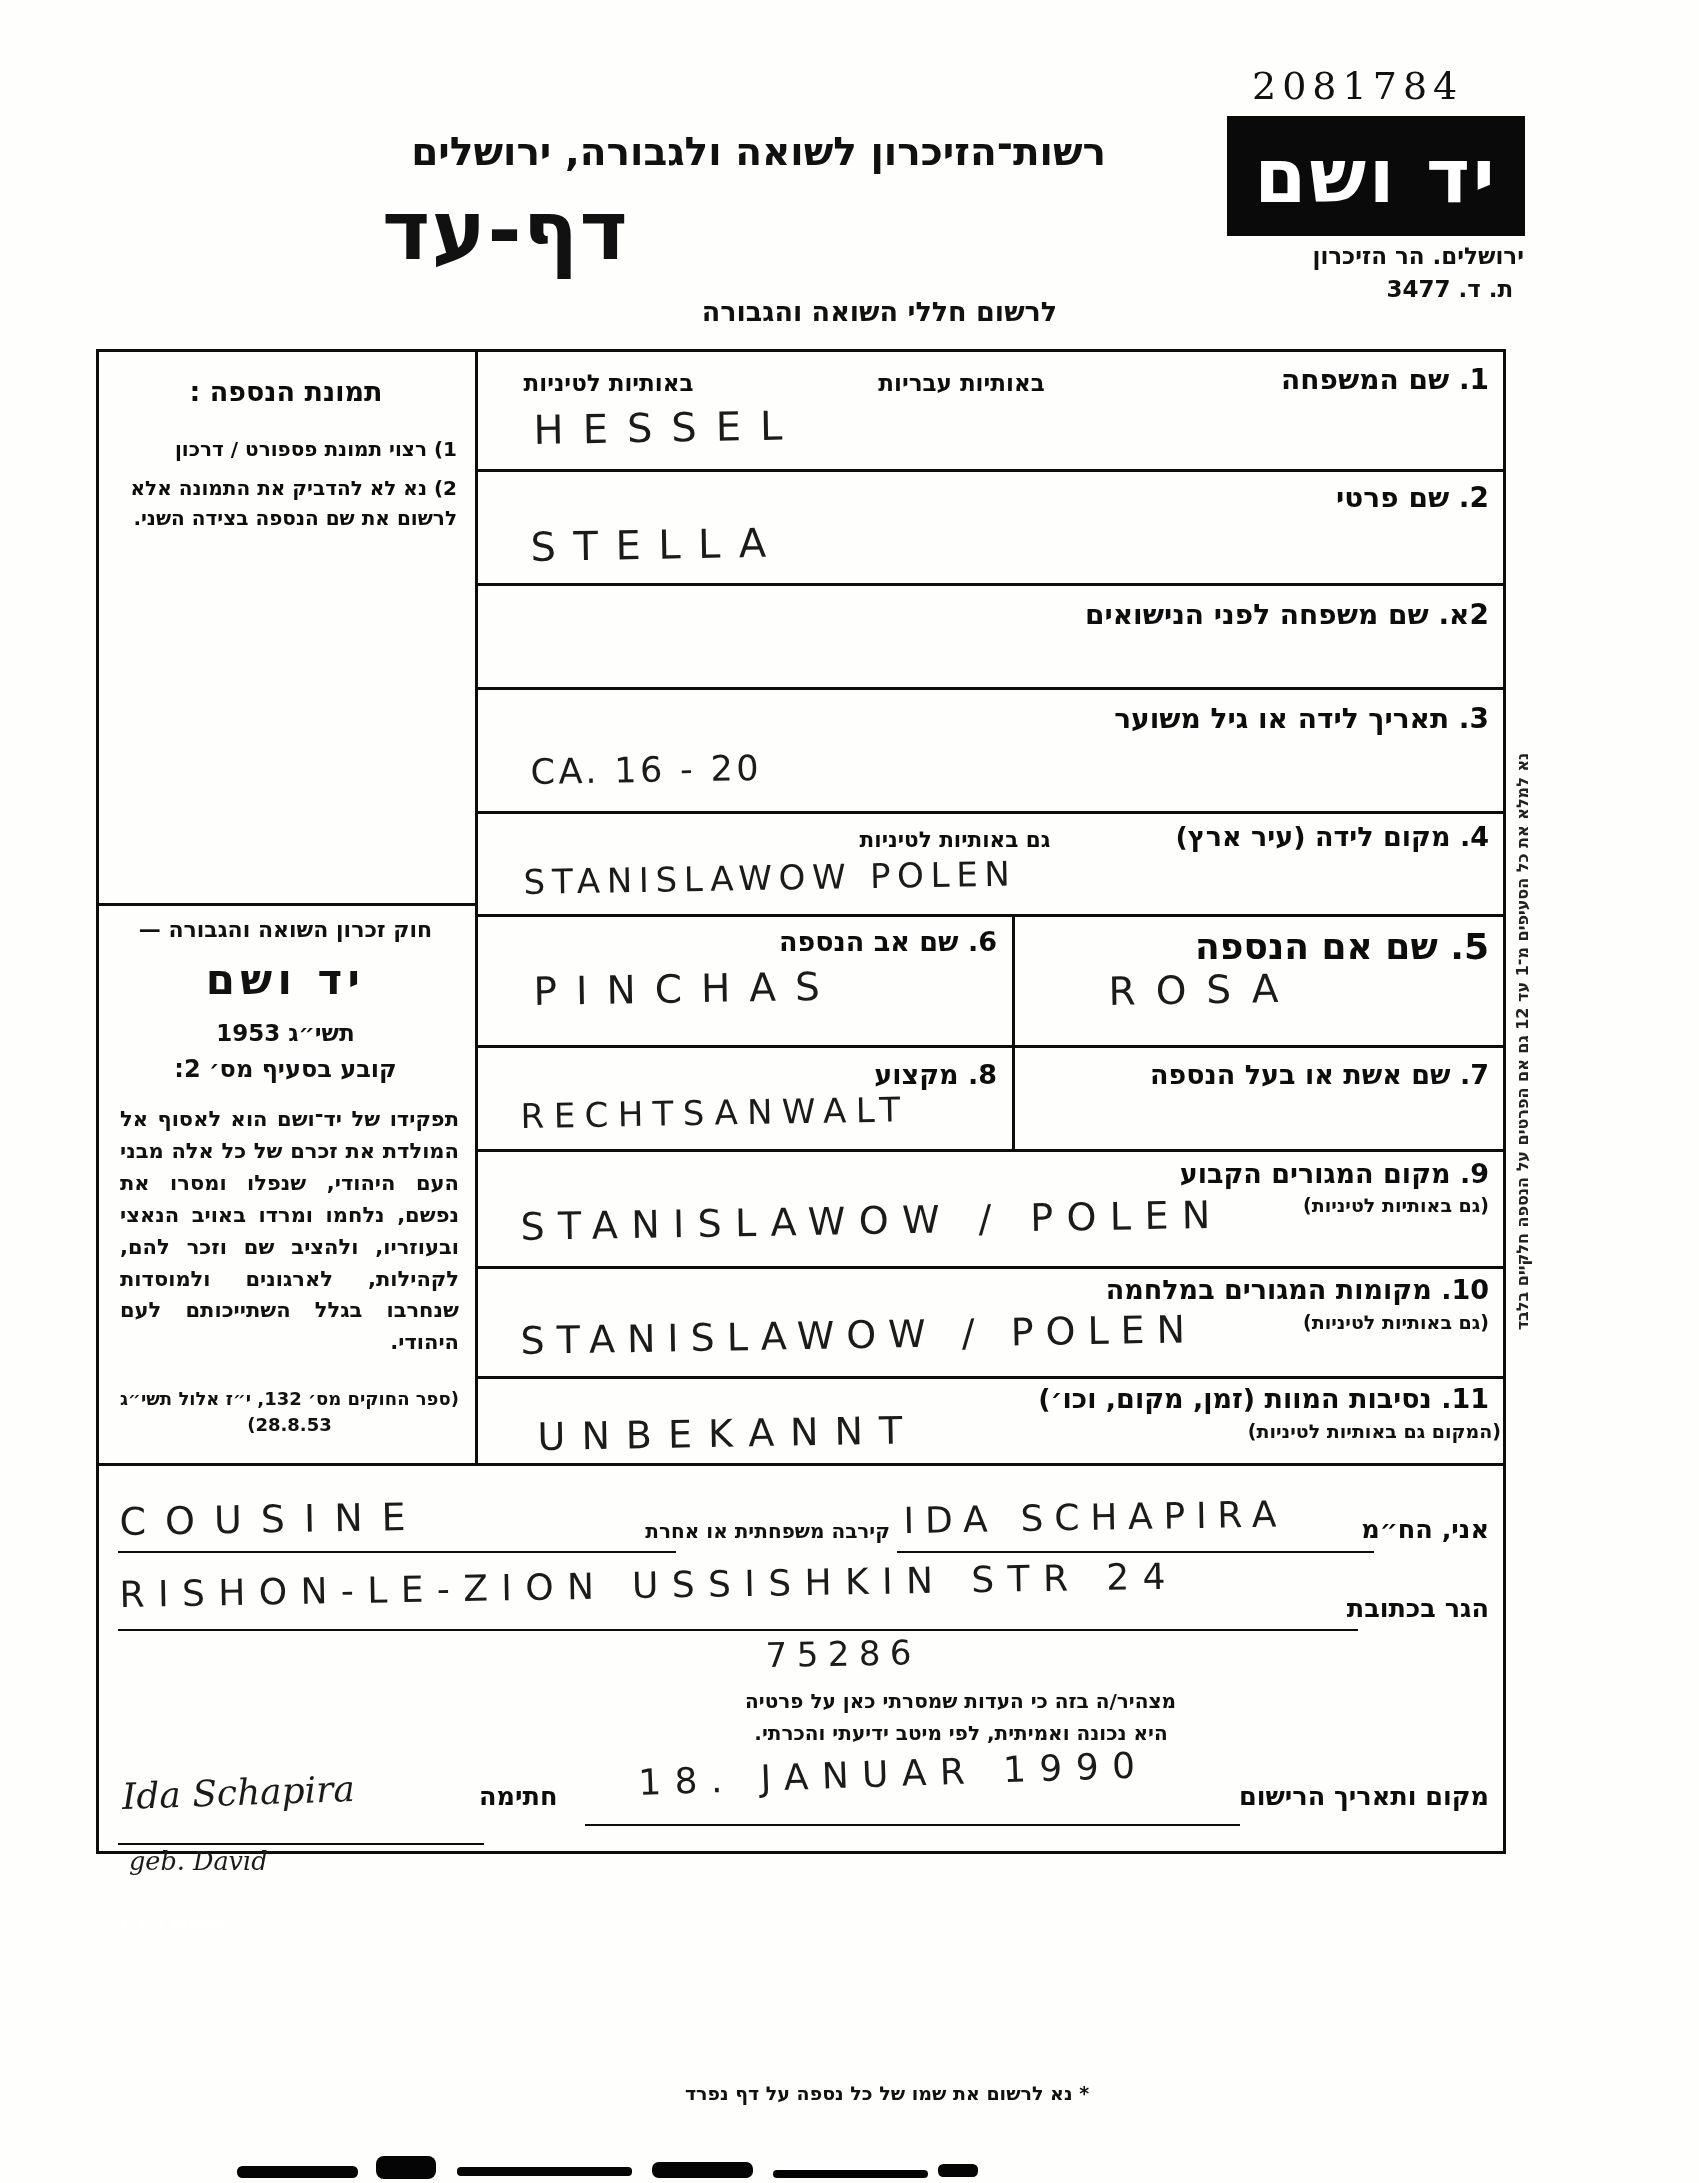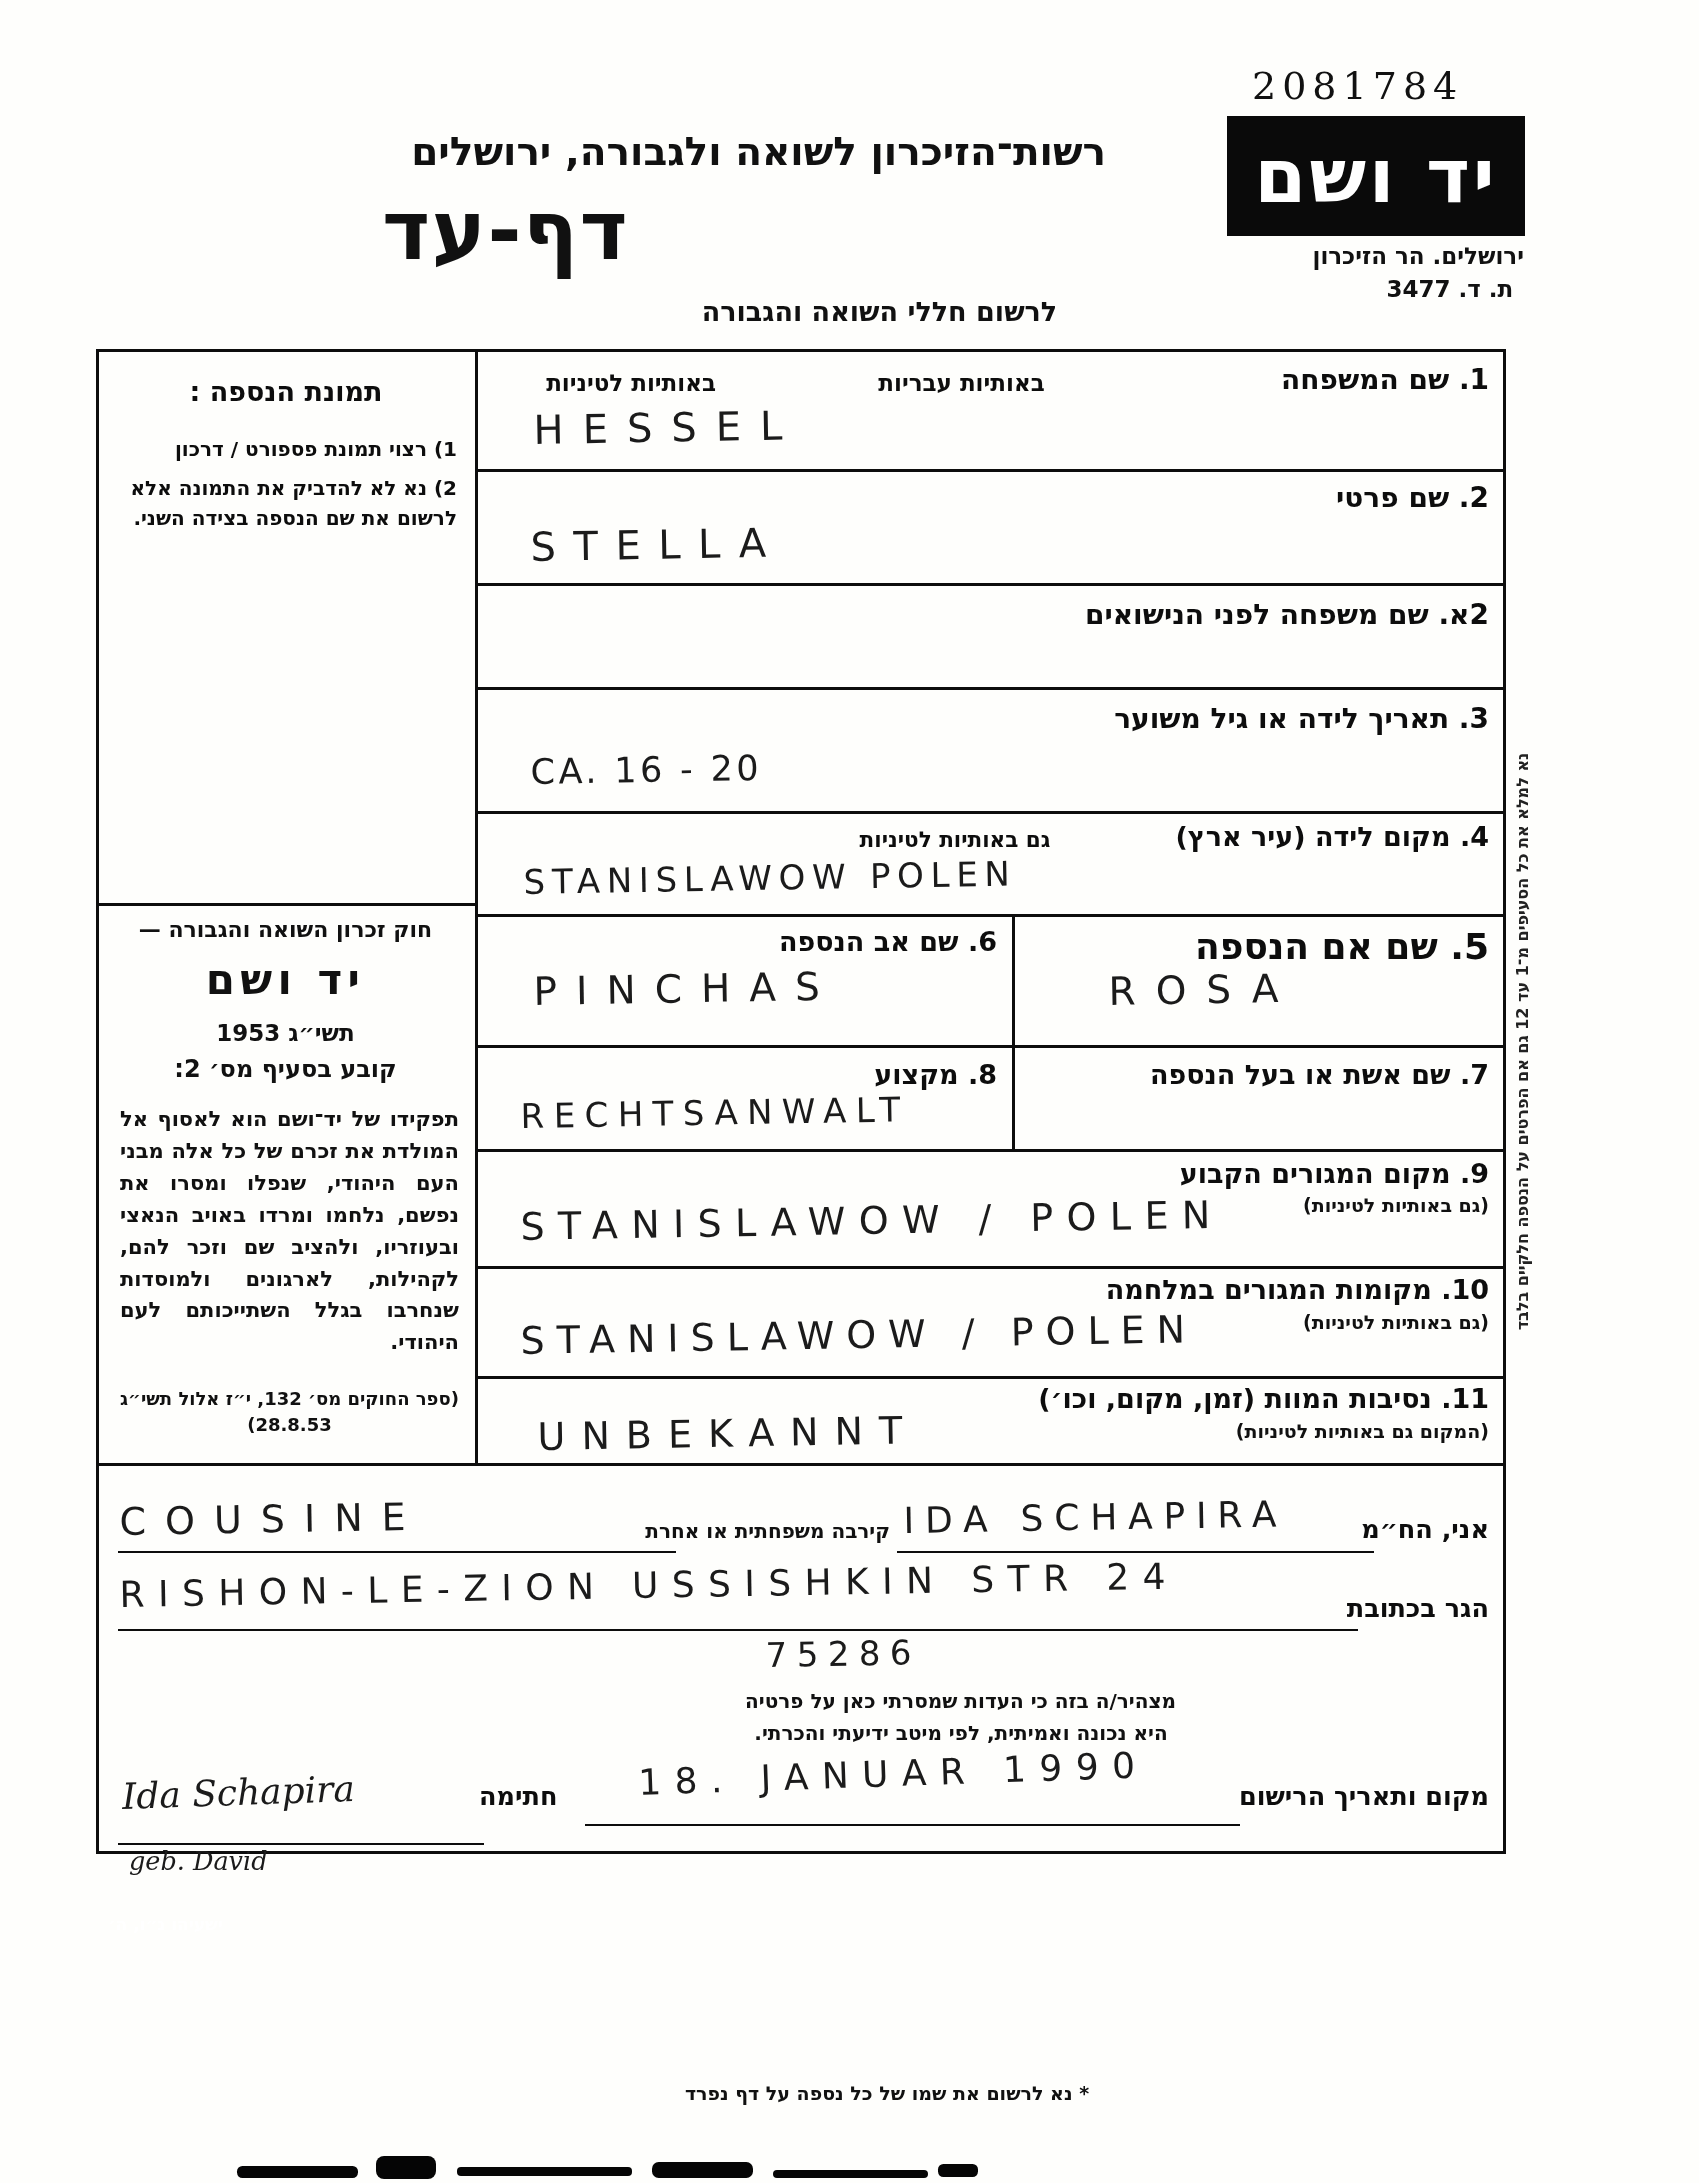--- a/index.html
+++ b/index.html
@@ -40,21 +40,21 @@
 
   #law-title{left:104px;top:917px;width:363px;font-size:22px;font-weight:900;text-align:center;white-space:nowrap}
   #law-name{left:104px;top:955px;width:363px;font-size:42px;font-weight:900;text-align:center;letter-spacing:5.4px}
   #law-year{left:104px;top:1020px;width:363px;font-size:23px;font-weight:800;text-align:center}
   #law-section{left:104px;top:1055px;width:363px;font-size:24px;font-weight:800;text-align:center}
   #law-body{left:120px;top:1104px;width:339px;font-size:21px;font-weight:700;text-align:justify;line-height:1.52}
   #law-cite{left:120px;top:1386px;width:339px;font-size:18px;font-weight:700;text-align:center;line-height:1.45}
 
   #f1-label{right:210px;top:363px;font-size:28px}
   #f1-note-heb{left:854px;top:370px;width:215px;font-size:23px;text-align:center}
-  #f1-note-lat{left:501px;top:370px;width:215px;font-size:23px;text-align:right}
+  #f1-note-lat{left:501px;top:370px;width:215px;font-size:23px;text-align:center}
   #f1-value{left:534px;top:407px;font-size:40px;letter-spacing:19px}
   #f2-label{right:210px;top:481px;font-size:28px}
   #f2-value{left:531px;top:524px;font-size:40px;letter-spacing:17.5px}
   #f2a-label{right:210px;top:598px;font-size:28px}
   #f3-label{right:210px;top:702px;font-size:28px}
   #f3-value{left:531px;top:752px;font-size:35px;letter-spacing:3.4px}
   #f4-label{right:210px;top:821px;font-size:27px}
   #f4-note{left:844px;top:827px;width:222px;font-size:21.5px;text-align:center}
   #f4-value{left:524px;top:862px;font-size:34px;letter-spacing:6.7px}
   #f5-label{right:210px;top:926px;font-size:36px}
@@ -64,21 +64,21 @@
   #f7-label{right:210px;top:1059px;font-size:27px}
   #f8-label{right:702px;top:1059px;font-size:27px}
   #f8-value{left:521px;top:1096px;font-size:34px;letter-spacing:9.4px}
   #f9-label{right:210px;top:1158px;font-size:27px}
   #f9-note{right:210px;top:1194px;font-size:19px;font-weight:700;white-space:nowrap}
   #f9-value{left:521px;top:1205px;font-size:38px;letter-spacing:13.4px}
   #f10-label{right:210px;top:1274px;font-size:27px}
   #f10-note{right:210px;top:1311px;font-size:19px;font-weight:700;white-space:nowrap}
   #f10-value{left:521px;top:1319px;font-size:38px;letter-spacing:12px}
   #f11-label{right:210px;top:1383px;font-size:27px}
-  #f11-note{right:210px;top:1420px;font-size:19px;font-weight:700;white-space:nowrap}
+  #f11-note{right:198px;top:1420px;font-size:19px;font-weight:700;white-space:nowrap}
   #f11-value{left:538px;top:1415px;font-size:38px;letter-spacing:16px}
 
   #dec-undersigned-label{right:210px;top:1514px;font-size:25.5px}
   #dec-name-value{left:904px;top:1500px;font-size:36px;letter-spacing:10.8px}
   #dec-name-line{left:897px;top:1551px;width:477px;height:2px}
   #dec-rel-label{left:680px;top:1519px;width:210px;font-size:20px;font-weight:900;text-align:left;white-space:nowrap}
   #dec-rel-value{left:120px;top:1500px;font-size:38px;letter-spacing:19px}
   #dec-rel-line{left:118px;top:1551px;width:558px;height:2px}
   #dec-addr-label{right:210px;top:1593px;font-size:25.5px}
   #dec-addr-value{left:120px;top:1574px;font-size:36px;letter-spacing:13.4px}

